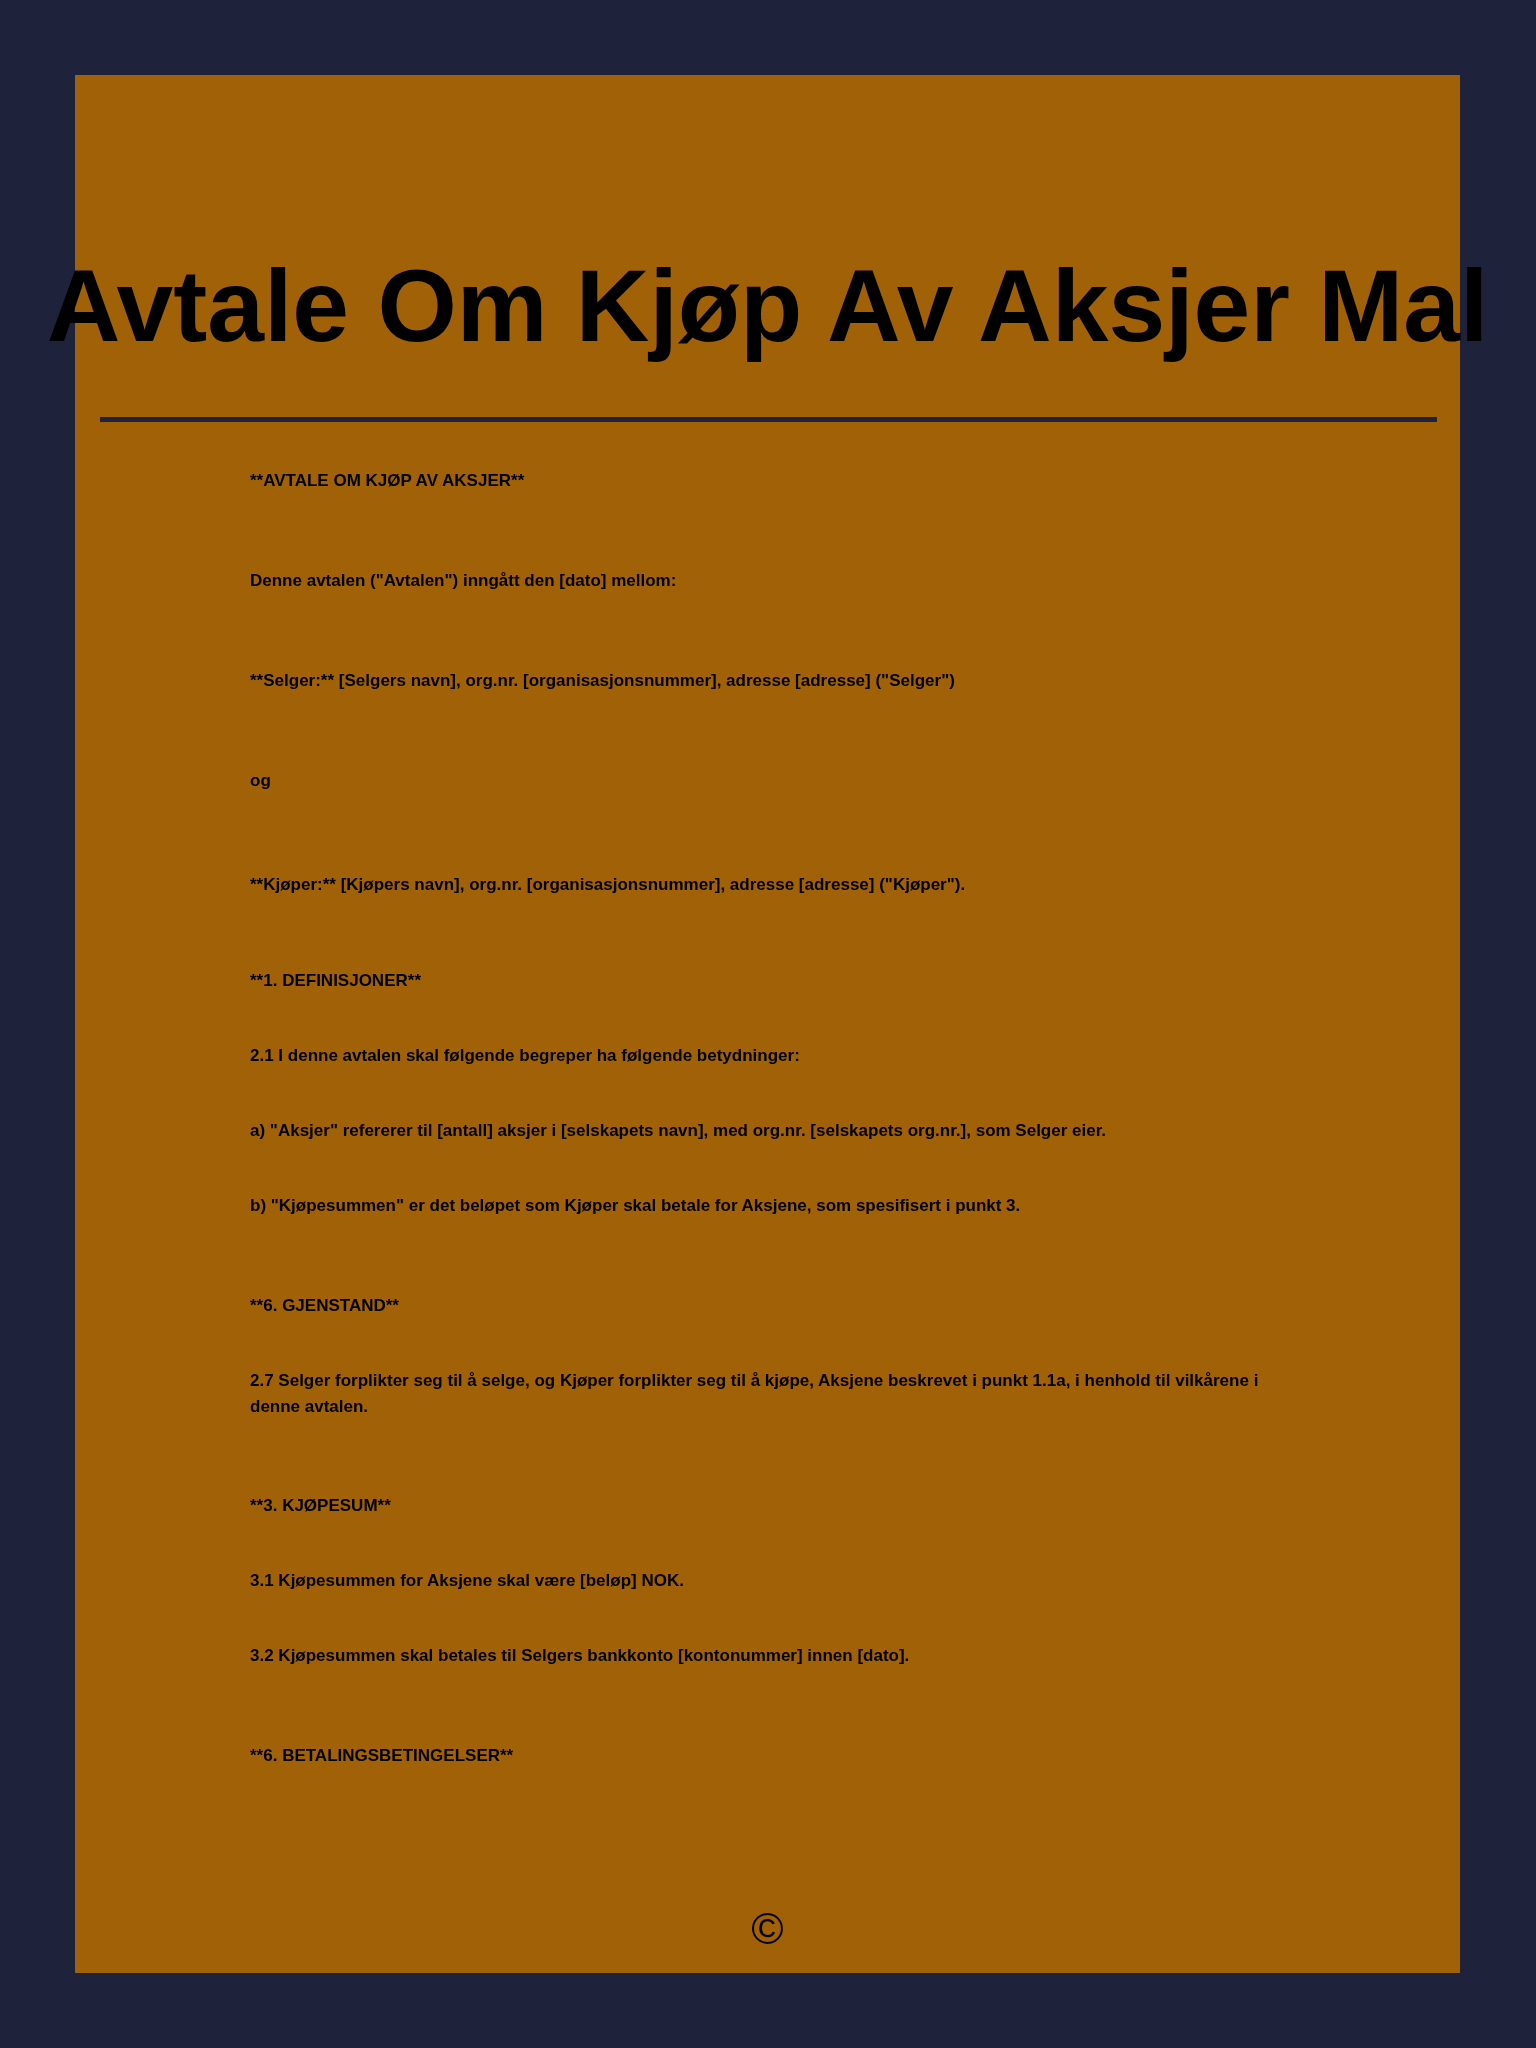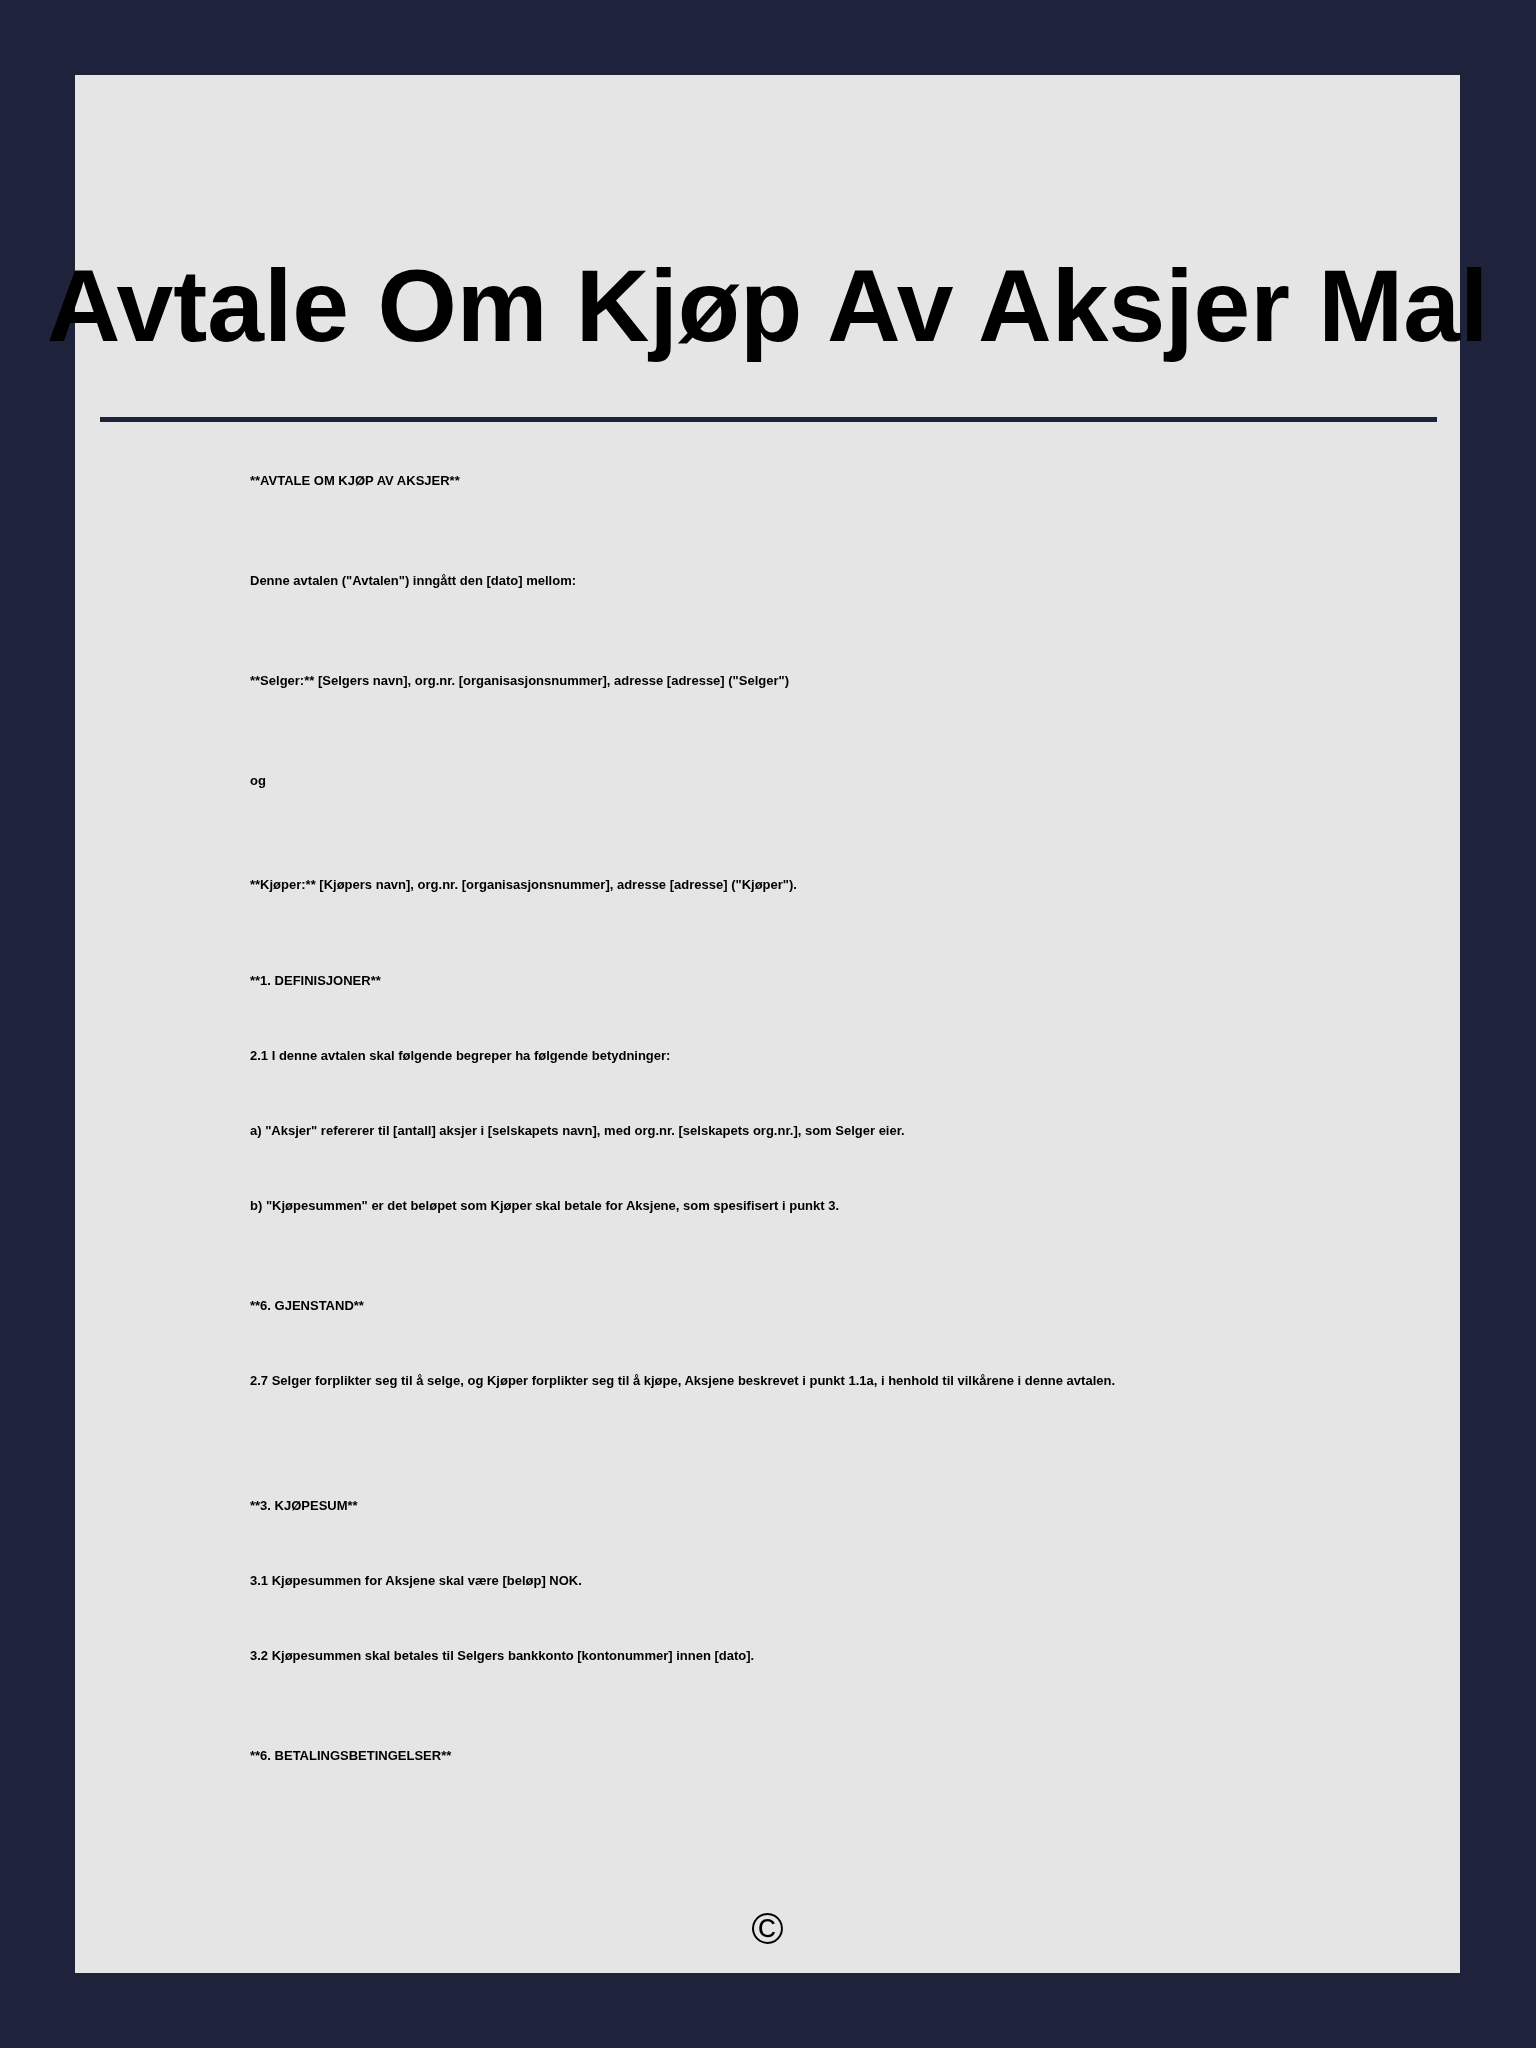--- a/index.html
+++ b/index.html
@@ -5,39 +5,39 @@
   html, body { margin: 0; padding: 0; }
   body {
     width: 1536px; height: 2048px;
     background: #1e223b;
     position: relative; overflow: hidden;
     font-family: "Liberation Sans", sans-serif;
   }
   .card {
     position: absolute; left: 75px; top: 75px;
     width: 1385px; height: 1898px;
-    background: #e5e5e5;
+    background: #a16207;
   }
   .title {
     position: absolute; left: -200px; right: -200px; top: 180px;
     margin: 0; text-align: center;
     font-family: "Liberation Sans", sans-serif;
     font-weight: bold; font-size: 102px; line-height: 1; color: #000;
     white-space: nowrap; letter-spacing: 0;
   }
   .divider {
     position: absolute; left: 25px; width: 1337px; top: 342px;
     height: 5px; background: #1e223b; border: 0;
   }
   .content {
     position: absolute; left: 175px; width: 1060px; top: 0;
   }
   .content p {
     position: absolute; left: 0; width: 1060px; margin: 0;
-    font-size: 13px; font-weight: bold; line-height: 26px; color: #000;
+    font-size: 17px; font-weight: bold; line-height: 26px; color: #000;
     white-space: normal;
   }
   .footer {
     position: absolute; left: 0; right: 0; top: 1832px;
     text-align: center; font-size: 44px; line-height: 44px; color: #000;
   }
 </style>
 </head>
 <body>
 

